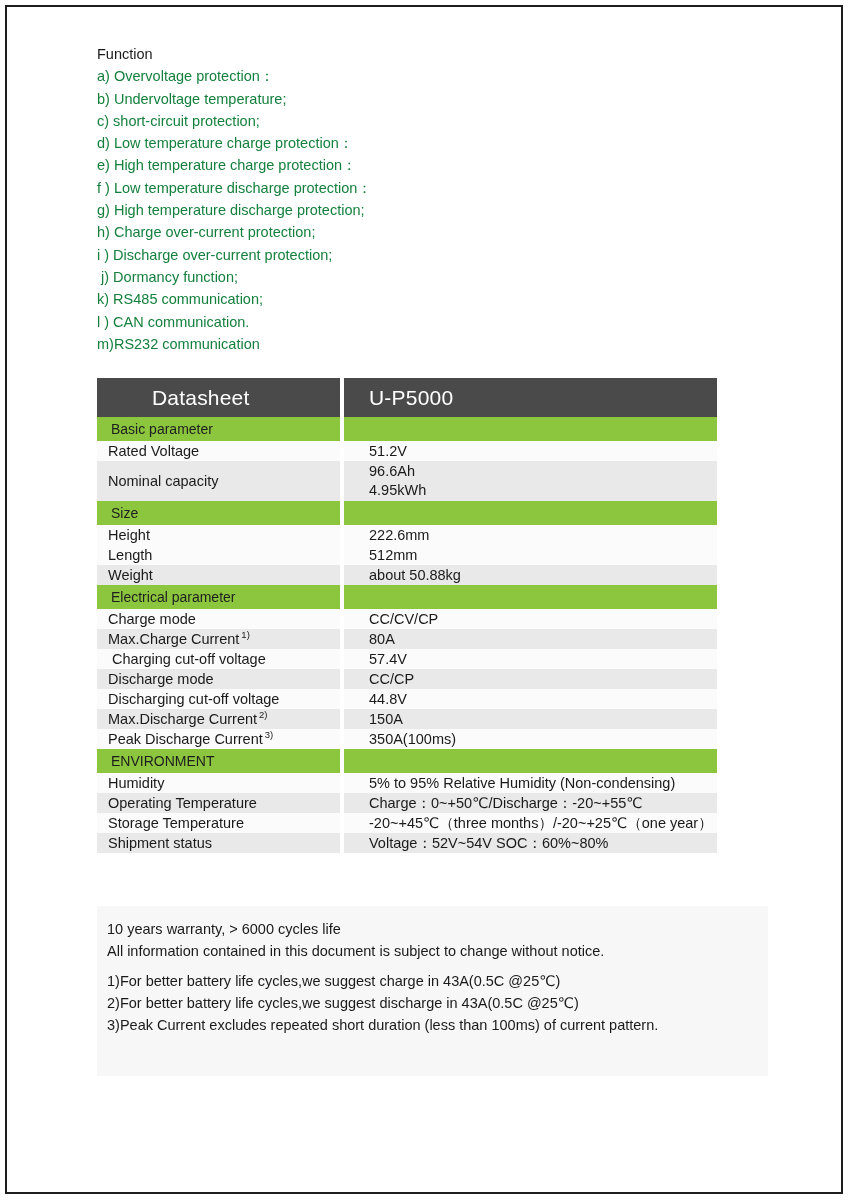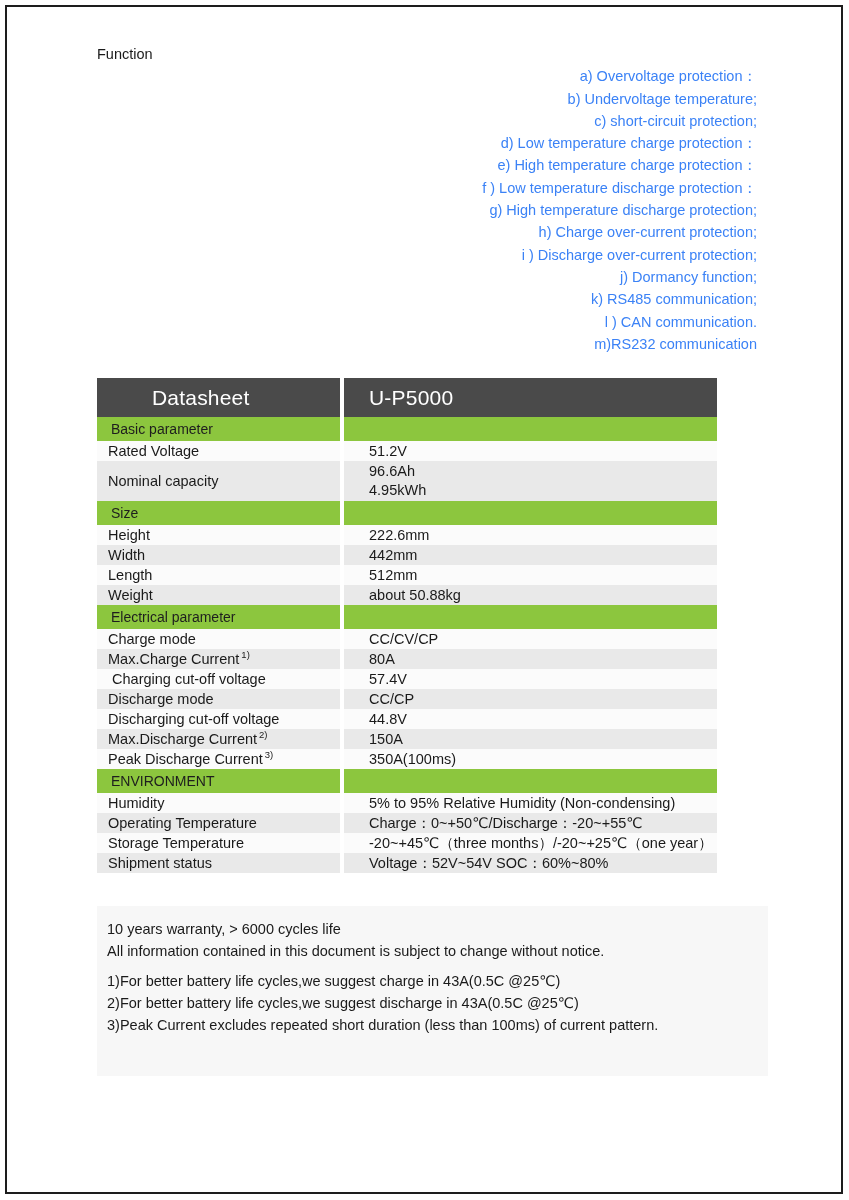--- a/index.html
+++ b/index.html
@@ -46,23 +46,22 @@
   }
   .function-title {
     font-size: 14.5px;
     line-height: 22.3px;
     color: #1a1a1a;
     white-space: pre;
   }
   .function-item {
     font-size: 14.5px;
     line-height: 22.3px;
-    color: #3b82f6;
+    color: #15803d;
     white-space: pre;
-    text-align: right;
   }
 
   
   .datasheet {
     position: absolute;
     left: 90px;
     top: 371px;
     width: 671px;
     border-collapse: separate;
     border-spacing: 0;
@@ -262,29 +261,20 @@
           </div>
           <div class="ds-row row-data white">
             <div class="ds-label indent2">
               <span class="lbl-text">Height</span>
             </div>
             <div class="ds-gap"></div>
             <div class="ds-value">
               <span class="val-text">222.6mm</span>
             </div>
           </div>
-          <div class="ds-row row-data gray">
-            <div class="ds-label indent2">
-              <span class="lbl-text">Width</span>
-            </div>
-            <div class="ds-gap"></div>
-            <div class="ds-value">
-              <span class="val-text">442mm</span>
-            </div>
-          </div>
           <div class="ds-row row-data white">
             <div class="ds-label indent2">
               <span class="lbl-text">Length</span>
             </div>
             <div class="ds-gap"></div>
             <div class="ds-value">
               <span class="val-text">512mm</span>
             </div>
           </div>
           <div class="ds-row row-data gray">

